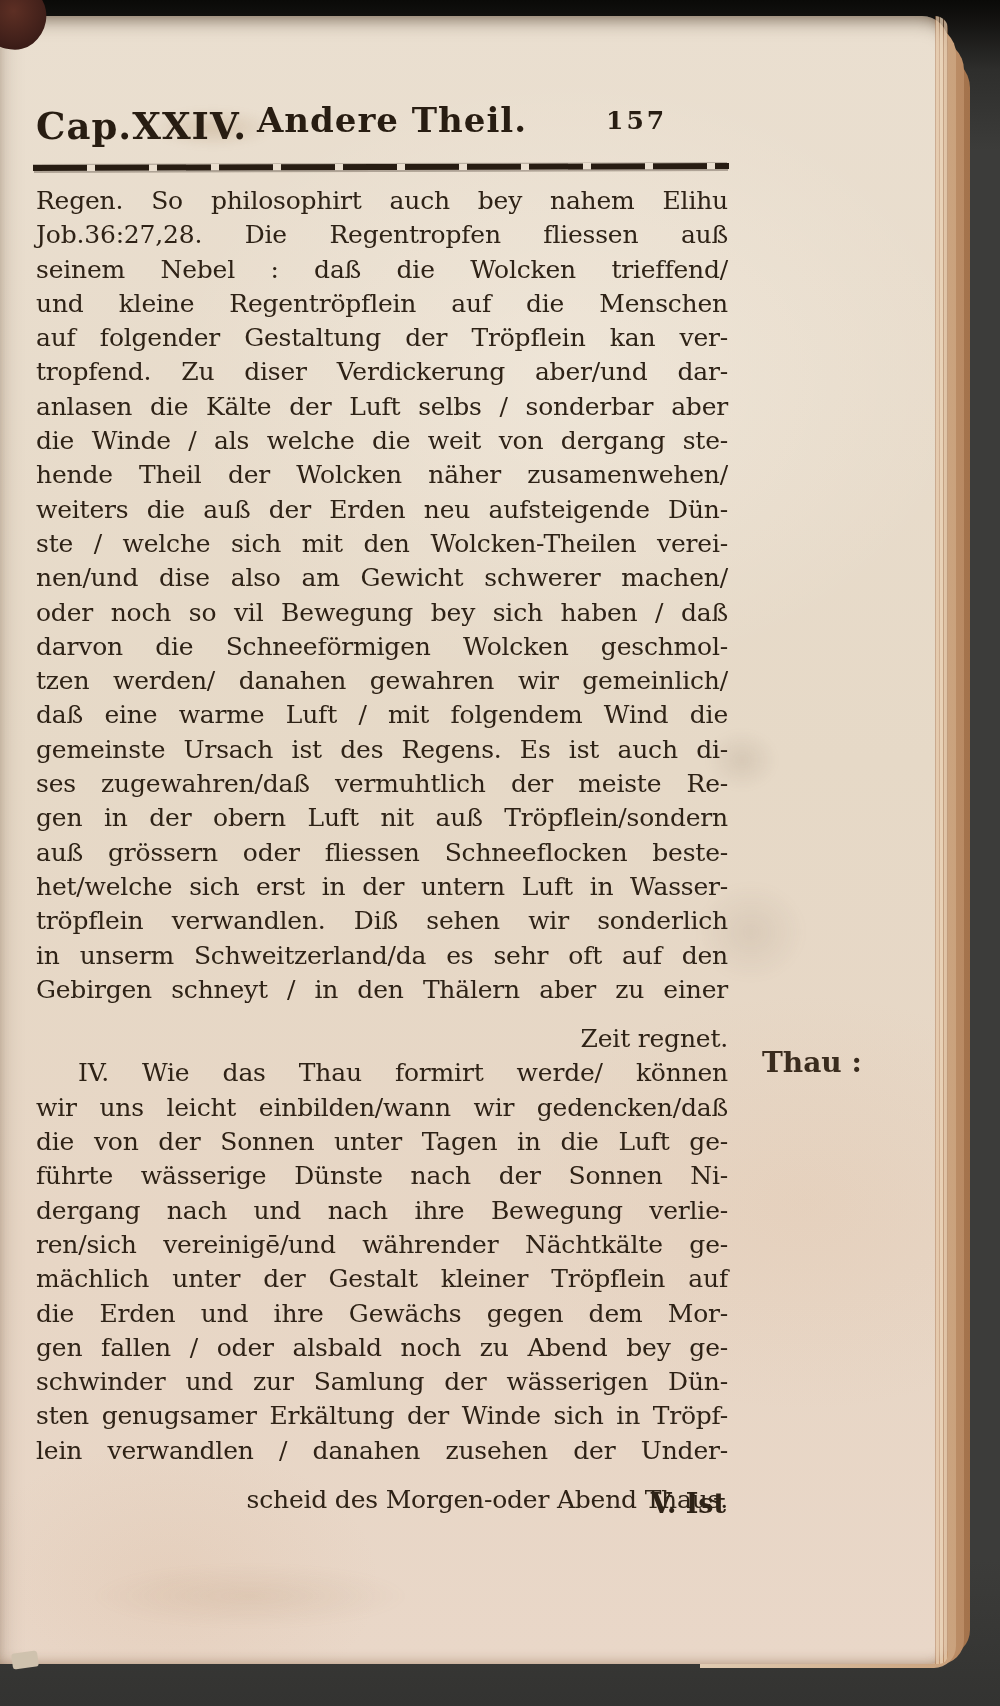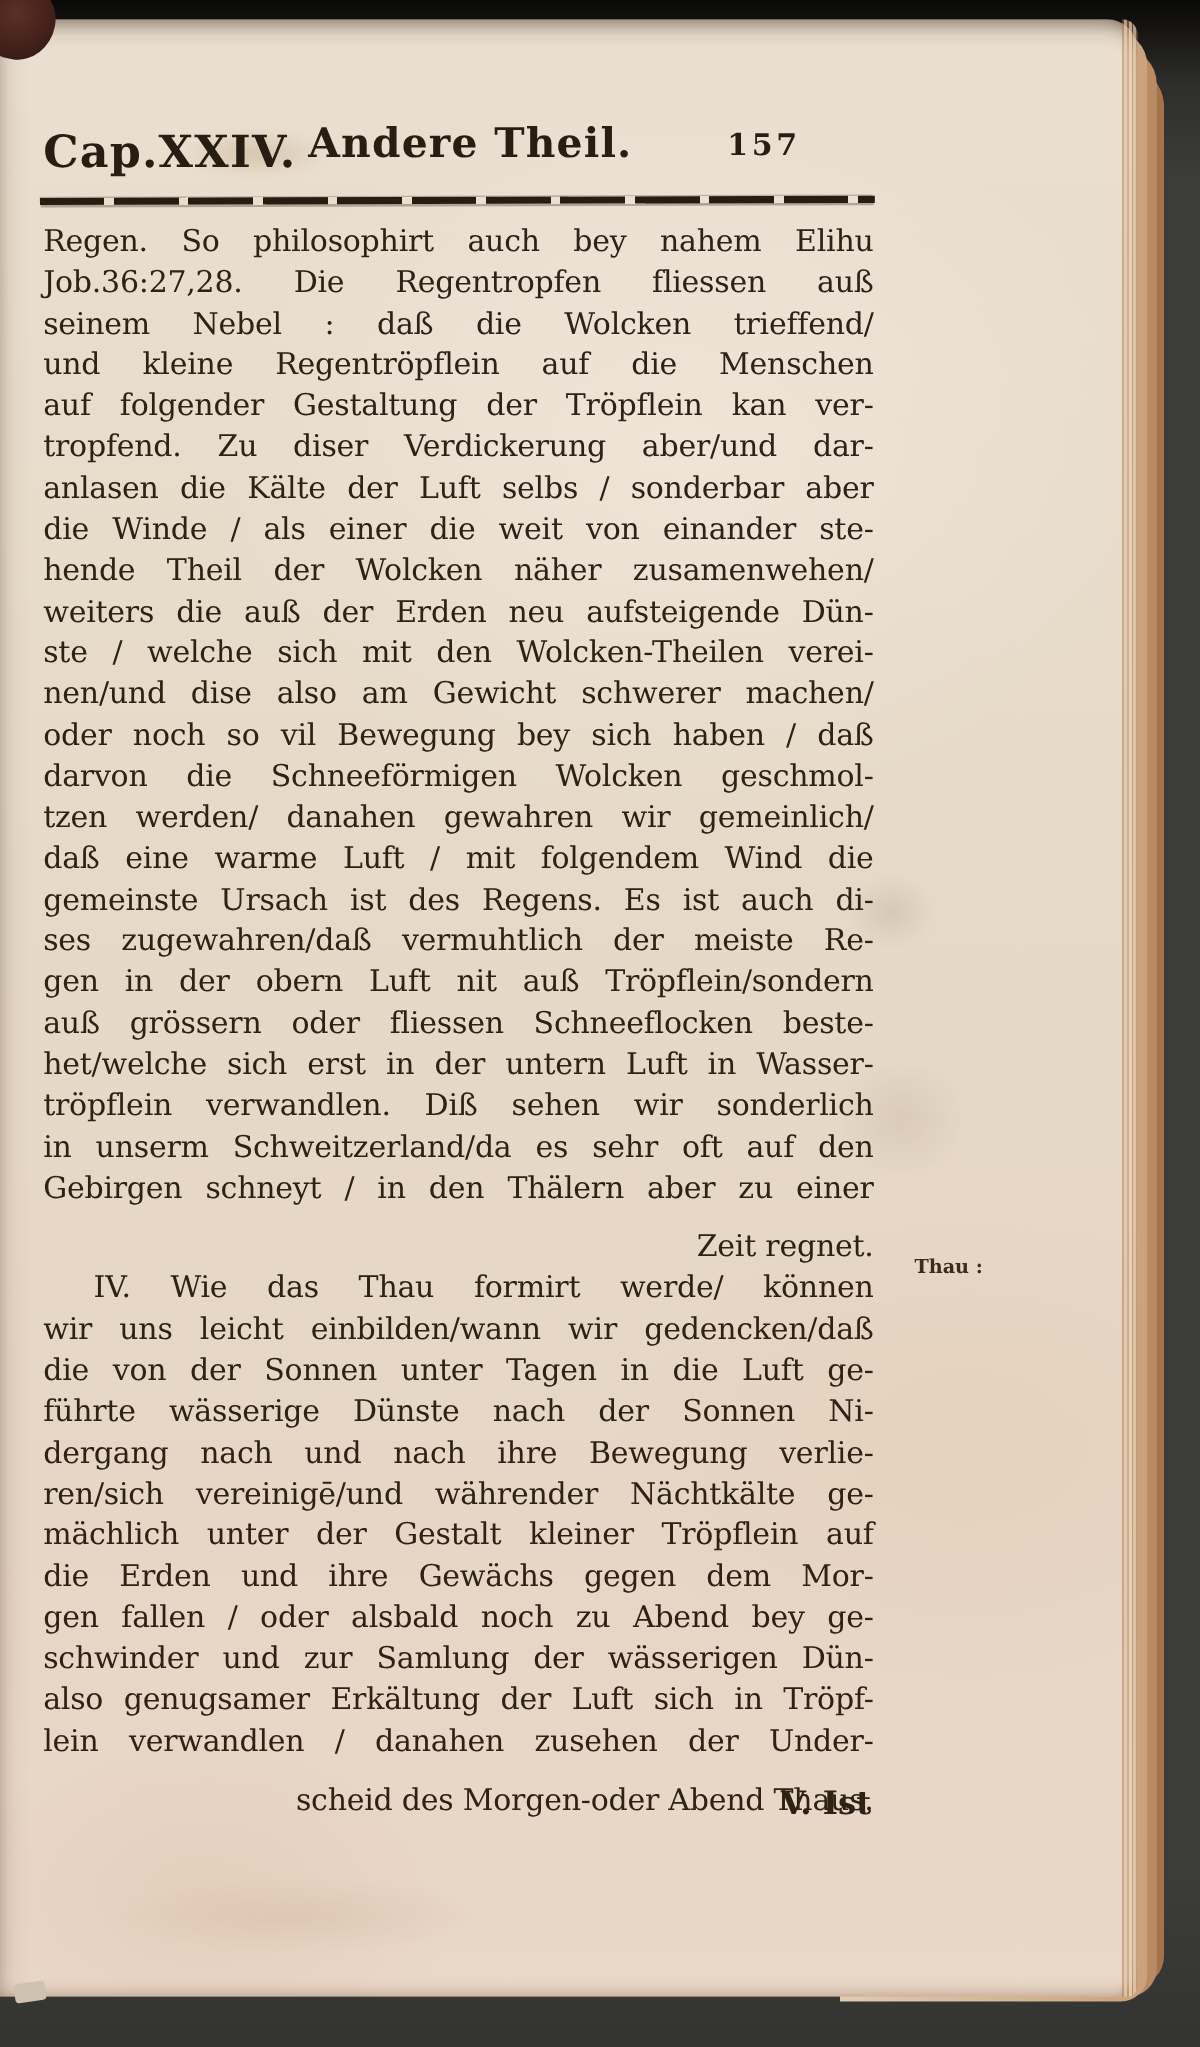--- a/index.html
+++ b/index.html
@@ -53,21 +53,21 @@
     box-shadow:0 3px 0 -1px rgba(39,28,18,.30), -1px -2px 0 -1px rgba(39,28,18,.25);
   }
   .body-text{
     position:absolute;left:36px;top:168px;width:692px;
     color:#2e2216;font-size:25px;font-weight:normal;letter-spacing:-0.2px;
   }
   .line{height:34.3px;line-height:34.3px;white-space:normal;}
   .line.justify{text-align:justify;text-align-last:justify;}
   .line.left{text-align:right;margin-top:15px;}
   .line.indent{text-align:justify;text-align-last:justify;text-indent:42px;}
-  .margin-note{position:absolute;left:762px;top:1030px;font-size:16px;font-weight:bold;color:#3a2c1e;white-space:nowrap;}
+  .margin-note{position:absolute;left:762px;top:1030px;font-size:28px;font-weight:bold;color:#3a2c1e;white-space:nowrap;}
   .catchword{position:absolute;left:36px;top:1472px;width:690px;text-align:right;font-size:27px;font-weight:bold;color:#2e2216;}
 </style>
 </head>
 <body>
 
 <div class="canvas">
 
   <div class="sheet s3"></div>
   <div class="sheet s2"></div>
   <div class="sheet s1"></div>
@@ -86,21 +86,21 @@
     <div class="rule"></div>
 
     <div class="body-text">
         <div class="line justify">Regen. So philosophirt auch bey nahem Elihu</div>
         <div class="line justify">Job.36:27,28. Die Regentropfen fliessen auß</div>
         <div class="line justify">seinem Nebel : daß die Wolcken trieffend/</div>
         <div class="line justify">und kleine Regentröpflein auf die Menschen</div>
         <div class="line justify">auf folgender Gestaltung der Tröpflein kan ver-</div>
         <div class="line justify">tropfend. Zu diser Verdickerung aber/und dar-</div>
         <div class="line justify">anlasen die Kälte der Luft selbs / sonderbar aber</div>
-        <div class="line justify">die Winde / als einer die weit von einander ste-</div>
+        <div class="line justify">die Winde / als welche die weit von dergang ste-</div>
         <div class="line justify">hende Theil der Wolcken näher zusamenwehen/</div>
         <div class="line justify">weiters die auß der Erden neu aufsteigende Dün-</div>
         <div class="line justify">ste / welche sich mit den Wolcken-Theilen verei-</div>
         <div class="line justify">nen/und dise also am Gewicht schwerer machen/</div>
         <div class="line justify">oder noch so vil Bewegung bey sich haben / daß</div>
         <div class="line justify">darvon die Schneeförmigen Wolcken geschmol-</div>
         <div class="line justify">tzen werden/ danahen gewahren wir gemeinlich/</div>
         <div class="line justify">daß eine warme Luft / mit folgendem Wind die</div>
         <div class="line justify">gemeinste Ursach ist des Regens. Es ist auch di-</div>
         <div class="line justify">ses zugewahren/daß vermuhtlich der meiste Re-</div>
@@ -114,21 +114,21 @@
         <div class="line indent">IV. Wie das Thau formirt werde/ können</div>
         <div class="line justify">wir uns leicht einbilden/wann wir gedencken/daß</div>
         <div class="line justify">die von der Sonnen unter Tagen in die Luft ge-</div>
         <div class="line justify">führte wässerige Dünste nach der Sonnen Ni-</div>
         <div class="line justify">dergang nach und nach ihre Bewegung verlie-</div>
         <div class="line justify">ren/sich vereinigē/und währender Nächtkälte ge-</div>
         <div class="line justify">mächlich unter der Gestalt kleiner Tröpflein auf</div>
         <div class="line justify">die Erden und ihre Gewächs gegen dem Mor-</div>
         <div class="line justify">gen fallen / oder alsbald noch zu Abend bey ge-</div>
         <div class="line justify">schwinder und zur Samlung der wässerigen Dün-</div>
-        <div class="line justify">also genugsamer Erkältung der Luft sich in Tröpf-</div>
+        <div class="line justify">sten genugsamer Erkältung der Winde sich in Tröpf-</div>
         <div class="line justify">lein verwandlen / danahen zusehen der Under-</div>
         <div class="line left">scheid des Morgen-oder Abend Thaus.</div>
       </div>
 
     <div class="margin-note">Thau :</div>
     <div class="catchword">V. Ist</div>
   </div>
 
   <div class="corner-blob"></div>
   <div class="chip"></div>

